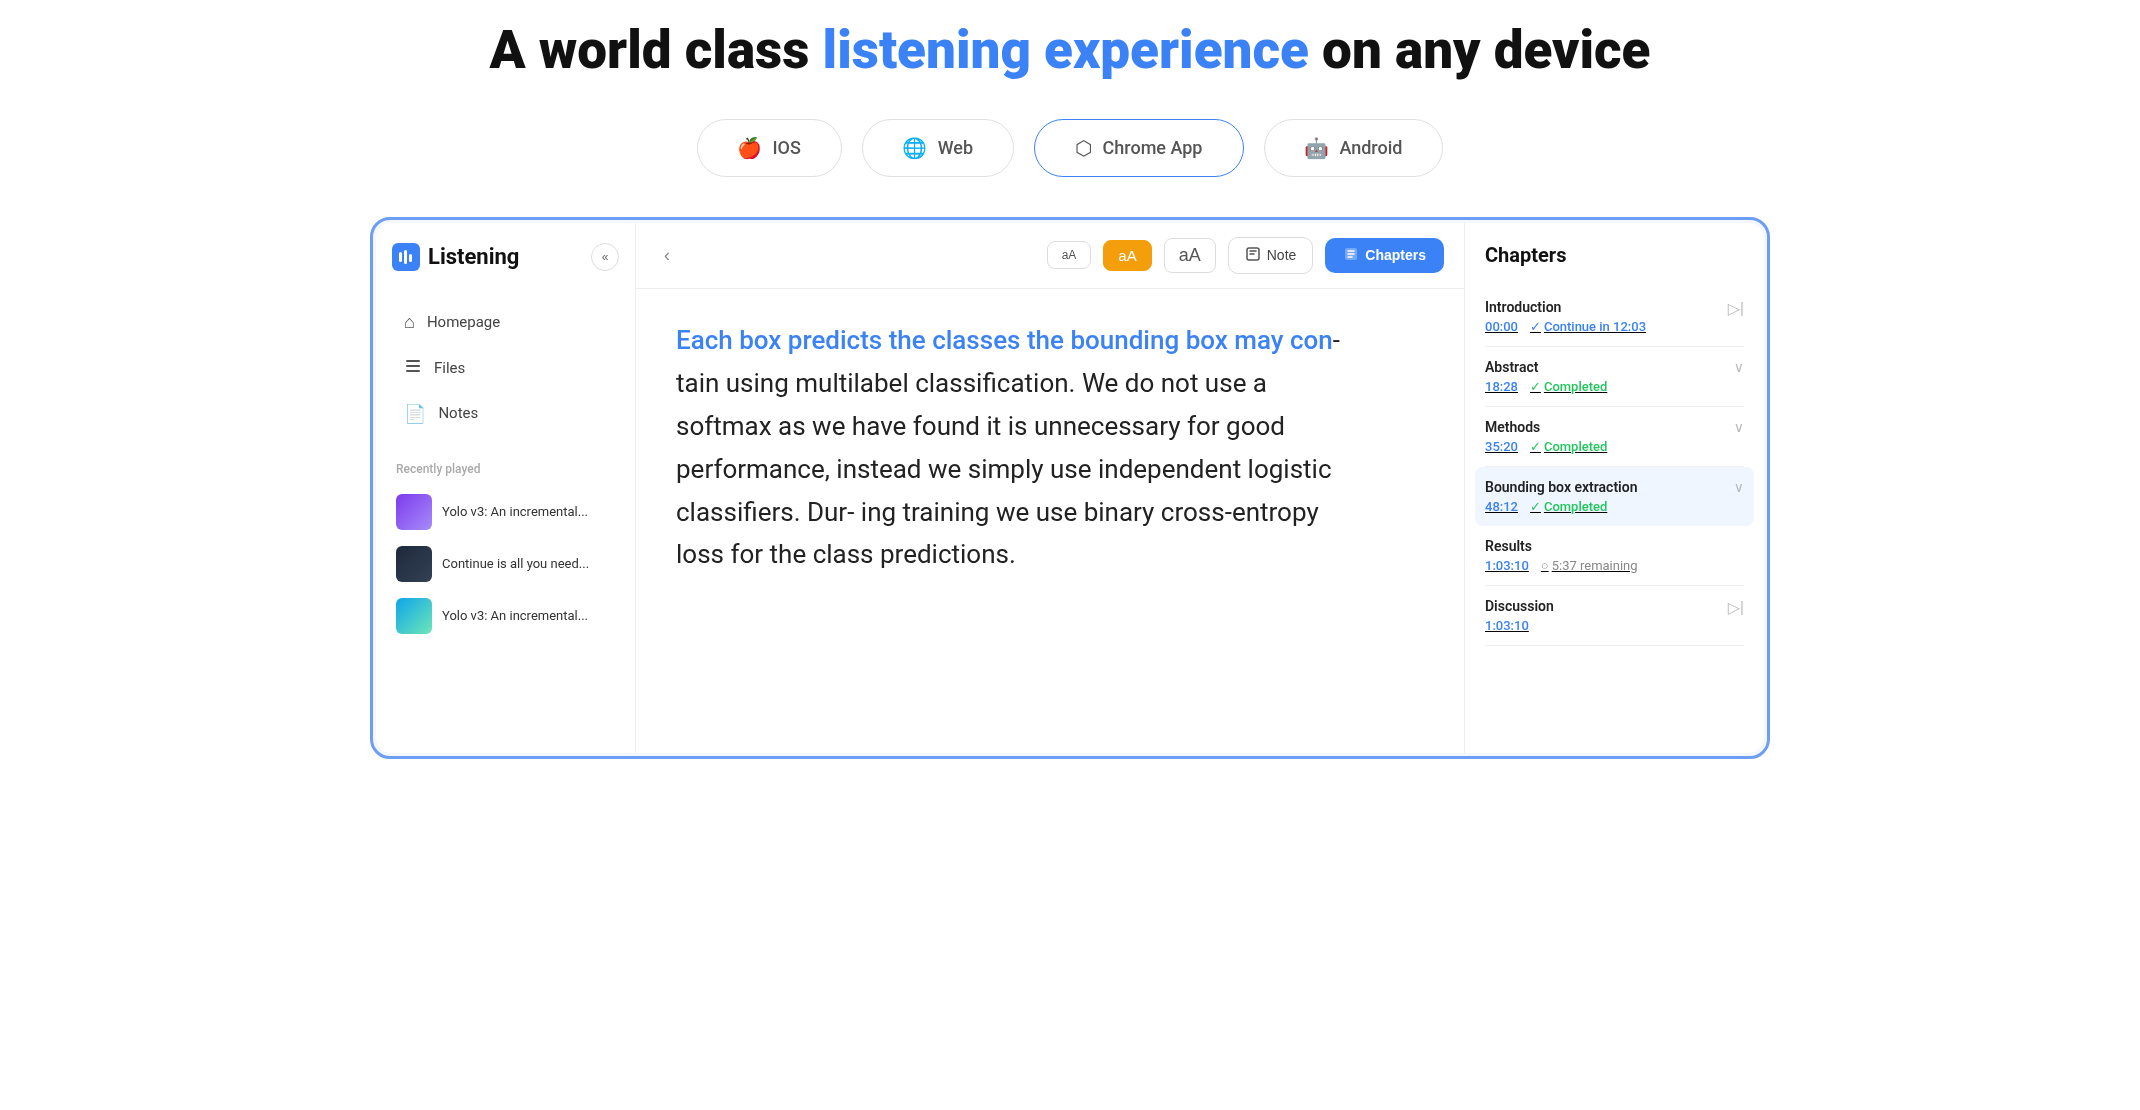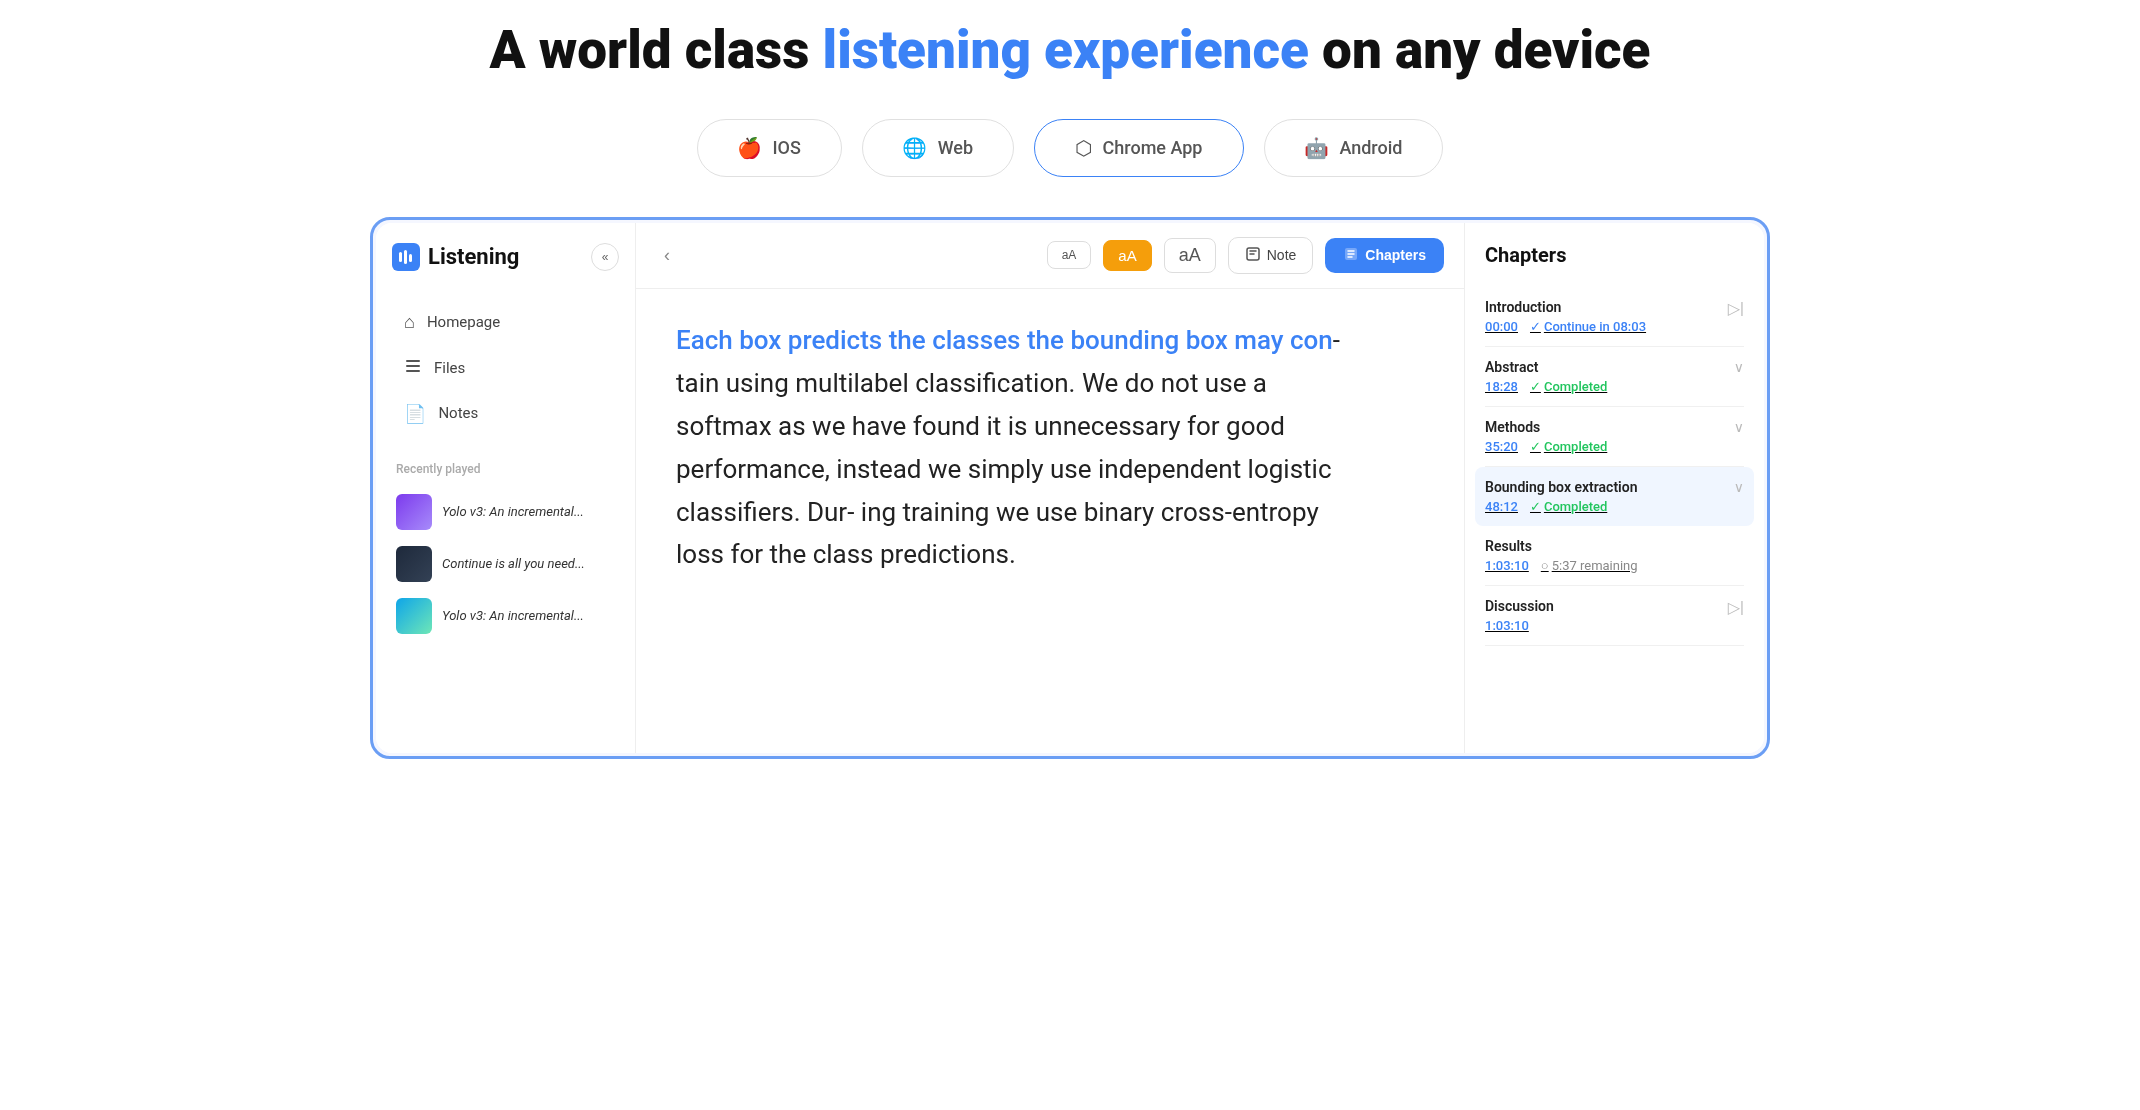--- a/index.html
+++ b/index.html
@@ -142,21 +142,20 @@
       margin: 8px 4px 10px;
       font-weight: 500;
     }
     .recent-item {
       display: flex;
       align-items: center;
       gap: 10px;
       padding: 8px 4px;
       cursor: pointer;
       border-radius: 6px;
-      font-style: italic;
     }
     .recent-thumb {
       width: 36px;
       height: 36px;
       border-radius: 6px;
       flex-shrink: 0;
     }
     .recent-item-text {
       font-size: 13px;
       color: #333;
@@ -448,21 +447,21 @@
       <div class="chapters-panel-title">Chapters</div>
 
       <div class="chapter-item">
         <div class="chapter-row">
           <div>
             <div class="chapter-name">Introduction</div>
             <div class="chapter-meta">
               <span class="chapter-time">00:00</span>
               <span class="chapter-status-continue">
                 <span>✓</span>
-                <span>Continue in 08:03</span>
+                <span>Continue in 12:03</span>
               </span>
             </div>
           </div>
           <span class="chapter-skip">▷|</span>
         </div>
       </div>
 
       <div class="chapter-item">
         <div class="chapter-row">
           <div>

